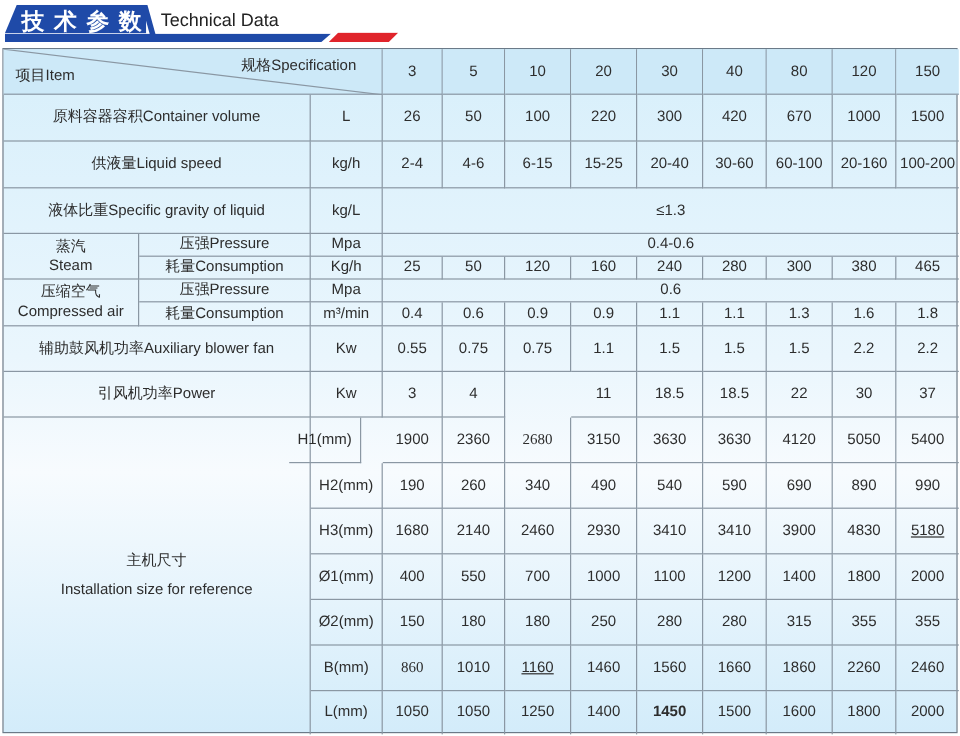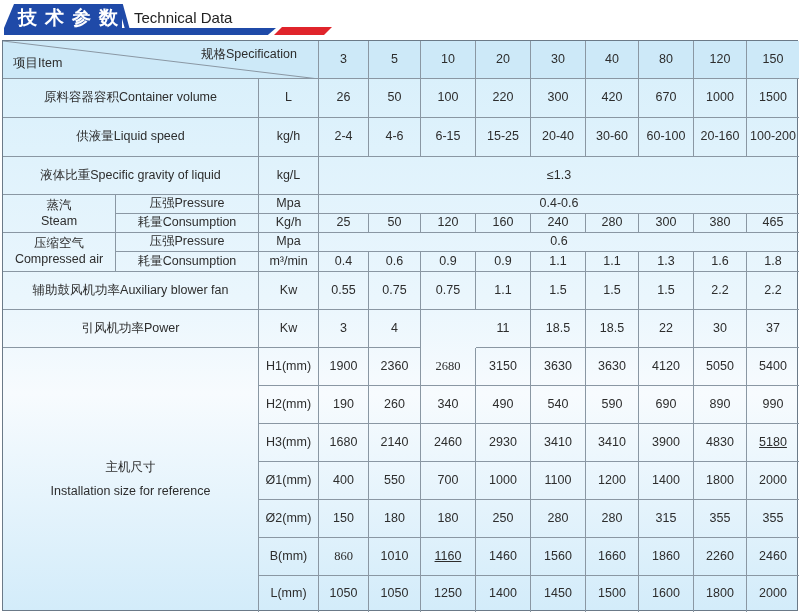--- a/index.html
+++ b/index.html
@@ -141,21 +141,21 @@
     <div class="cell" style="left: 473px; top: 211px; width: 55px; height: 20px;">0.9</div>
     <div class="cell" style="left: 528px; top: 211px; width: 55px; height: 20px;">1.1</div>
     <div class="cell" style="left: 583px; top: 211px; width: 53px; height: 20px;">1.1</div>
     <div class="cell" style="left: 636px; top: 211px; width: 55px; height: 20px;">1.3</div>
     <div class="cell" style="left: 691px; top: 211px; width: 53px; height: 20px;">1.6</div>
     <div class="cell nr" style="left: 744px; top: 211px; width: 52px; height: 20px;">1.8</div>
     <div class="cell install nb" style="left: 0px; top: 307px; width: 256px; height: 264px;">
       <span>主机尺寸</span>
       <span>Installation size for reference</span>
     </div>
-    <div class="cell" style="left: 256px; top: 307px; width: 60px; height: 38px;">H1(mm)</div>
+    <div class="cell" style="left: 238px; top: 307px; width: 60px; height: 38px;">H1(mm)</div>
     <div class="cell" style="left: 316px; top: 307px; width: 50px; height: 38px;">1900</div>
     <div class="cell" style="left: 366px; top: 307px; width: 52px; height: 38px;">2360</div>
     <div class="cell" style="left: 418px; top: 307px; width: 55px; height: 38px; font-family: Liberation Serif, serif;">2680</div>
     <div class="cell" style="left: 473px; top: 307px; width: 55px; height: 38px;">3150</div>
     <div class="cell" style="left: 528px; top: 307px; width: 55px; height: 38px;">3630</div>
     <div class="cell" style="left: 583px; top: 307px; width: 53px; height: 38px;">3630</div>
     <div class="cell" style="left: 636px; top: 307px; width: 55px; height: 38px;">4120</div>
     <div class="cell" style="left: 691px; top: 307px; width: 53px; height: 38px;">5050</div>
     <div class="cell nr " style="left: 744px; top: 307px; width: 52px; height: 38px;">5400</div>
     <div class="cell" style="left: 256px; top: 345px; width: 60px; height: 38px;">H2(mm)</div>
@@ -206,18 +206,18 @@
     <div class="cell" style="left: 528px; top: 497px; width: 55px; height: 38px;">1560</div>
     <div class="cell" style="left: 583px; top: 497px; width: 53px; height: 38px;">1660</div>
     <div class="cell" style="left: 636px; top: 497px; width: 55px; height: 38px;">1860</div>
     <div class="cell" style="left: 691px; top: 497px; width: 53px; height: 38px;">2260</div>
     <div class="cell nr " style="left: 744px; top: 497px; width: 52px; height: 38px;">2460</div>
     <div class="cell nb" style="left: 256px; top: 535px; width: 60px; height: 36px;">L(mm)</div>
     <div class="cell nb" style="left: 316px; top: 535px; width: 50px; height: 36px;">1050</div>
     <div class="cell nb" style="left: 366px; top: 535px; width: 52px; height: 36px;">1050</div>
     <div class="cell nb" style="left: 418px; top: 535px; width: 55px; height: 36px;">1250</div>
     <div class="cell nb" style="left: 473px; top: 535px; width: 55px; height: 36px;">1400</div>
-    <div class="cell nb" style="left: 528px; top: 535px; width: 55px; height: 36px;">1450</div>
+    <div class="cell nb" style="left: 528px; top: 535px; width: 55px; height: 36px; font-weight: bold;">1450</div>
     <div class="cell nb" style="left: 583px; top: 535px; width: 53px; height: 36px;">1500</div>
     <div class="cell nb" style="left: 636px; top: 535px; width: 55px; height: 36px;">1600</div>
     <div class="cell nb" style="left: 691px; top: 535px; width: 53px; height: 36px;">1800</div>
     <div class="cell nr nb" style="left: 744px; top: 535px; width: 52px; height: 36px;">2000</div>
   </div>
 
 </body></html>

